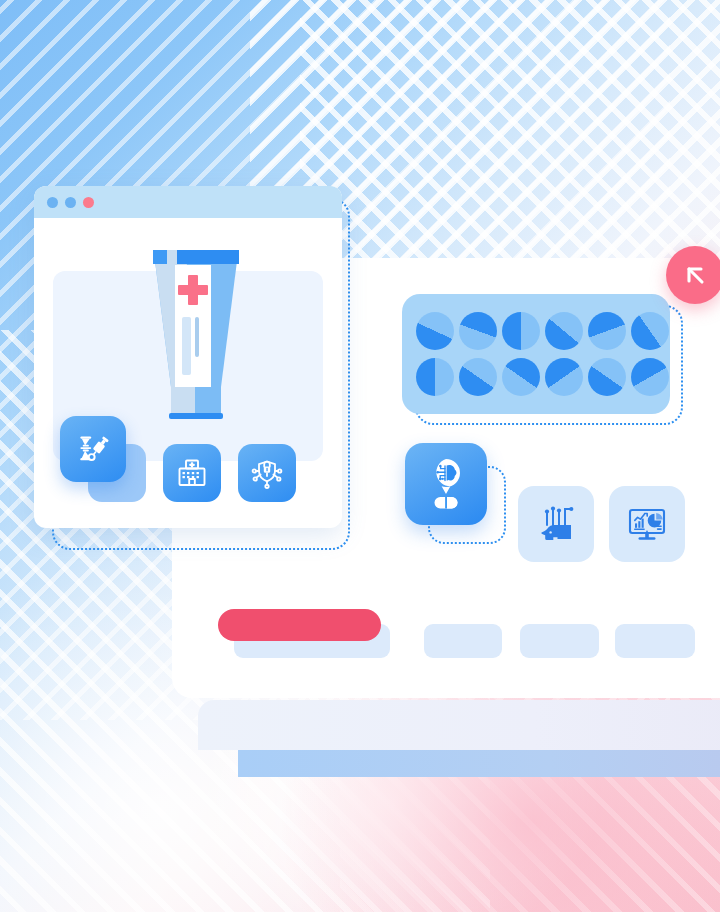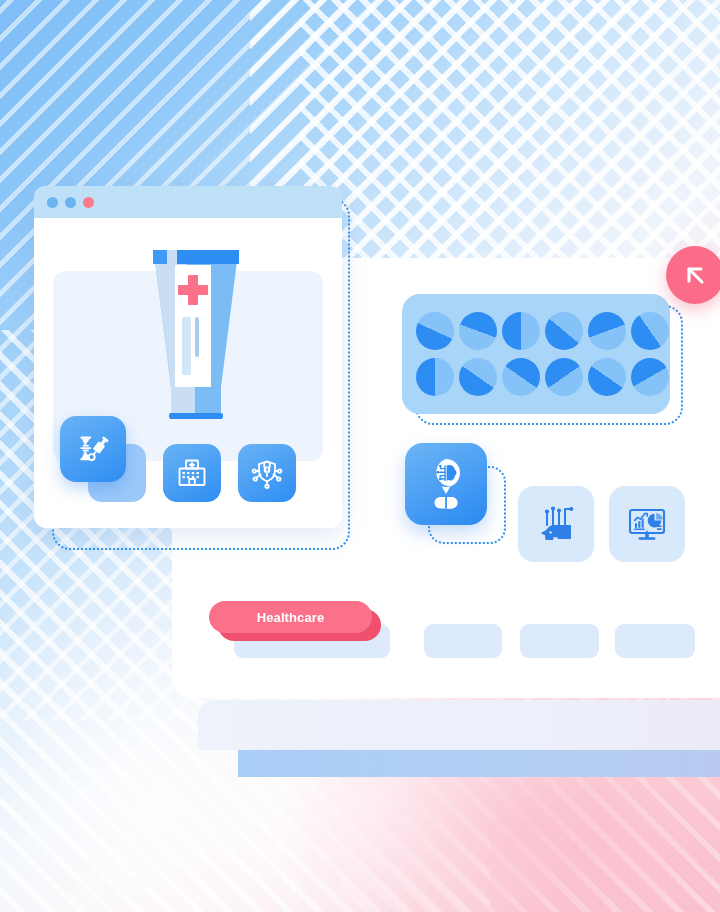--- a/index.html
+++ b/index.html
@@ -475,21 +475,20 @@
       </g>
     </svg>
   </div>
 
   <div class="ph ph1"></div>
   <div class="ph ph2"></div>
   <div class="ph ph3"></div>
   <div class="ph ph4"></div>
 
   <div class="tag-shadow"></div>
-  <div class="tag">Healthcare</div>
 
   <div class="cursor-badge">
     <svg width="28" height="28" viewBox="0 0 28 28">
       <g fill="none" stroke="#FFFFFF" stroke-width="3.1" stroke-linecap="round" stroke-linejoin="round">
         <path d="M8 20 V8 H20"></path>
         <path d="M8 8 L21 21"></path>
       </g>
     </svg>
   </div>
 

